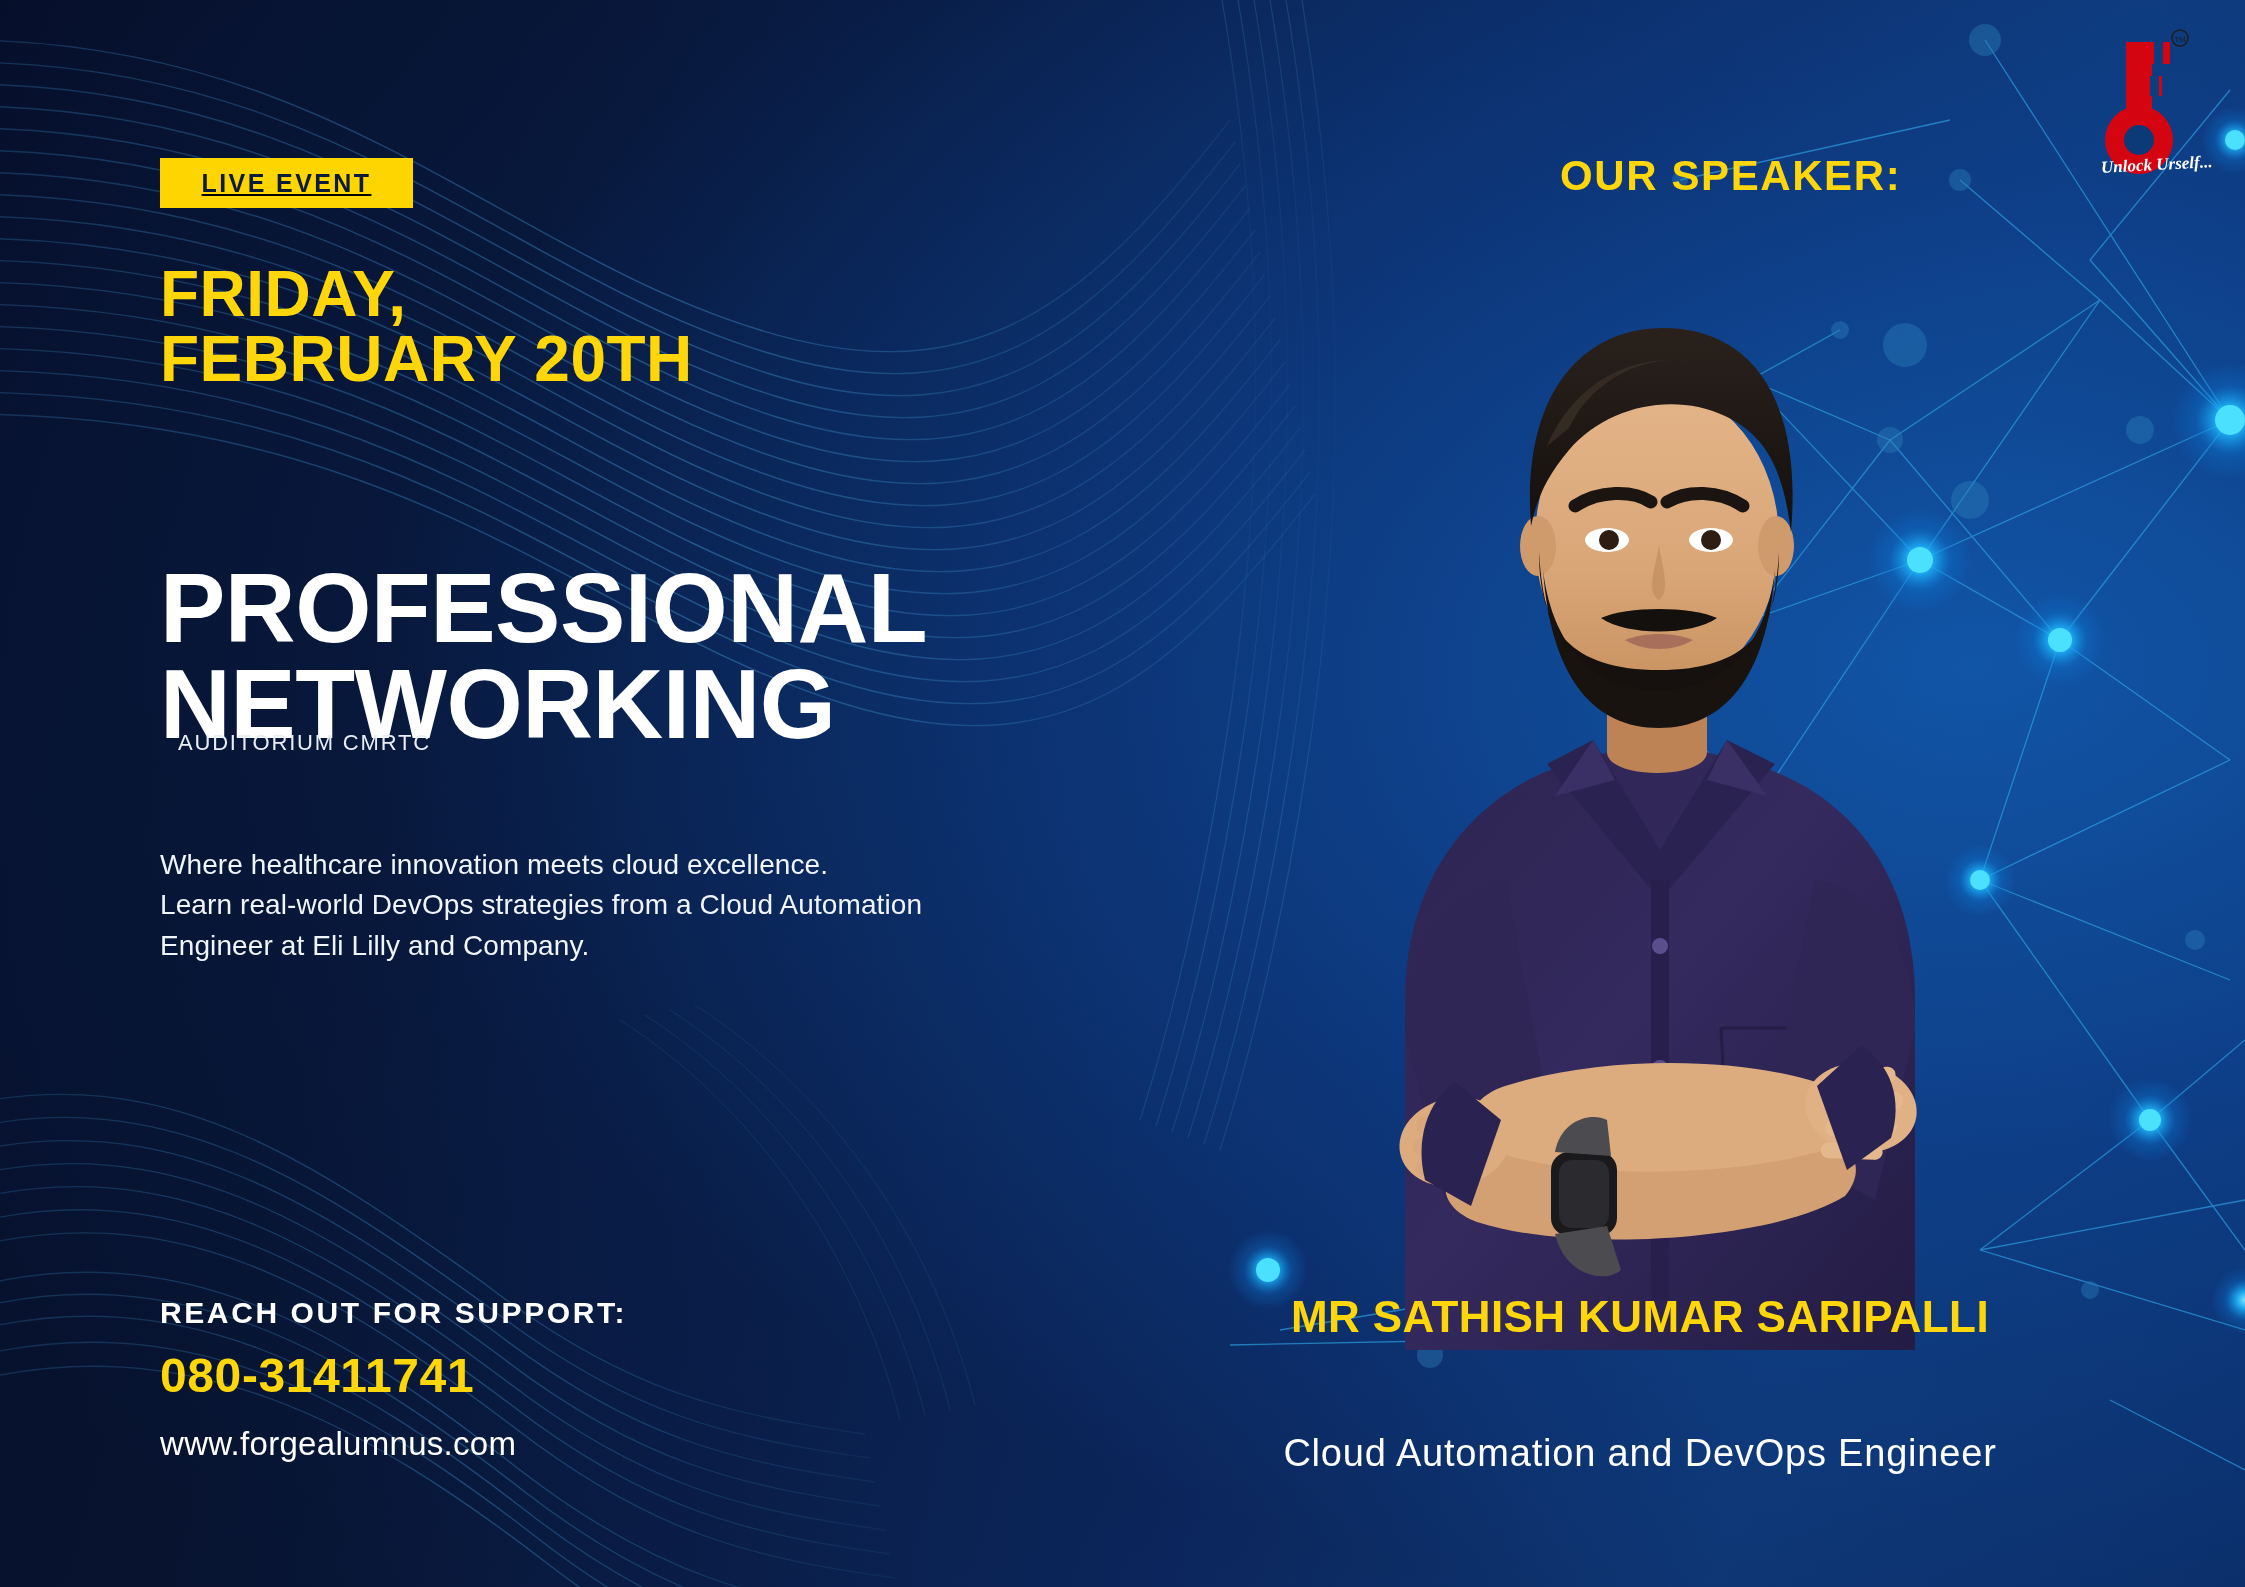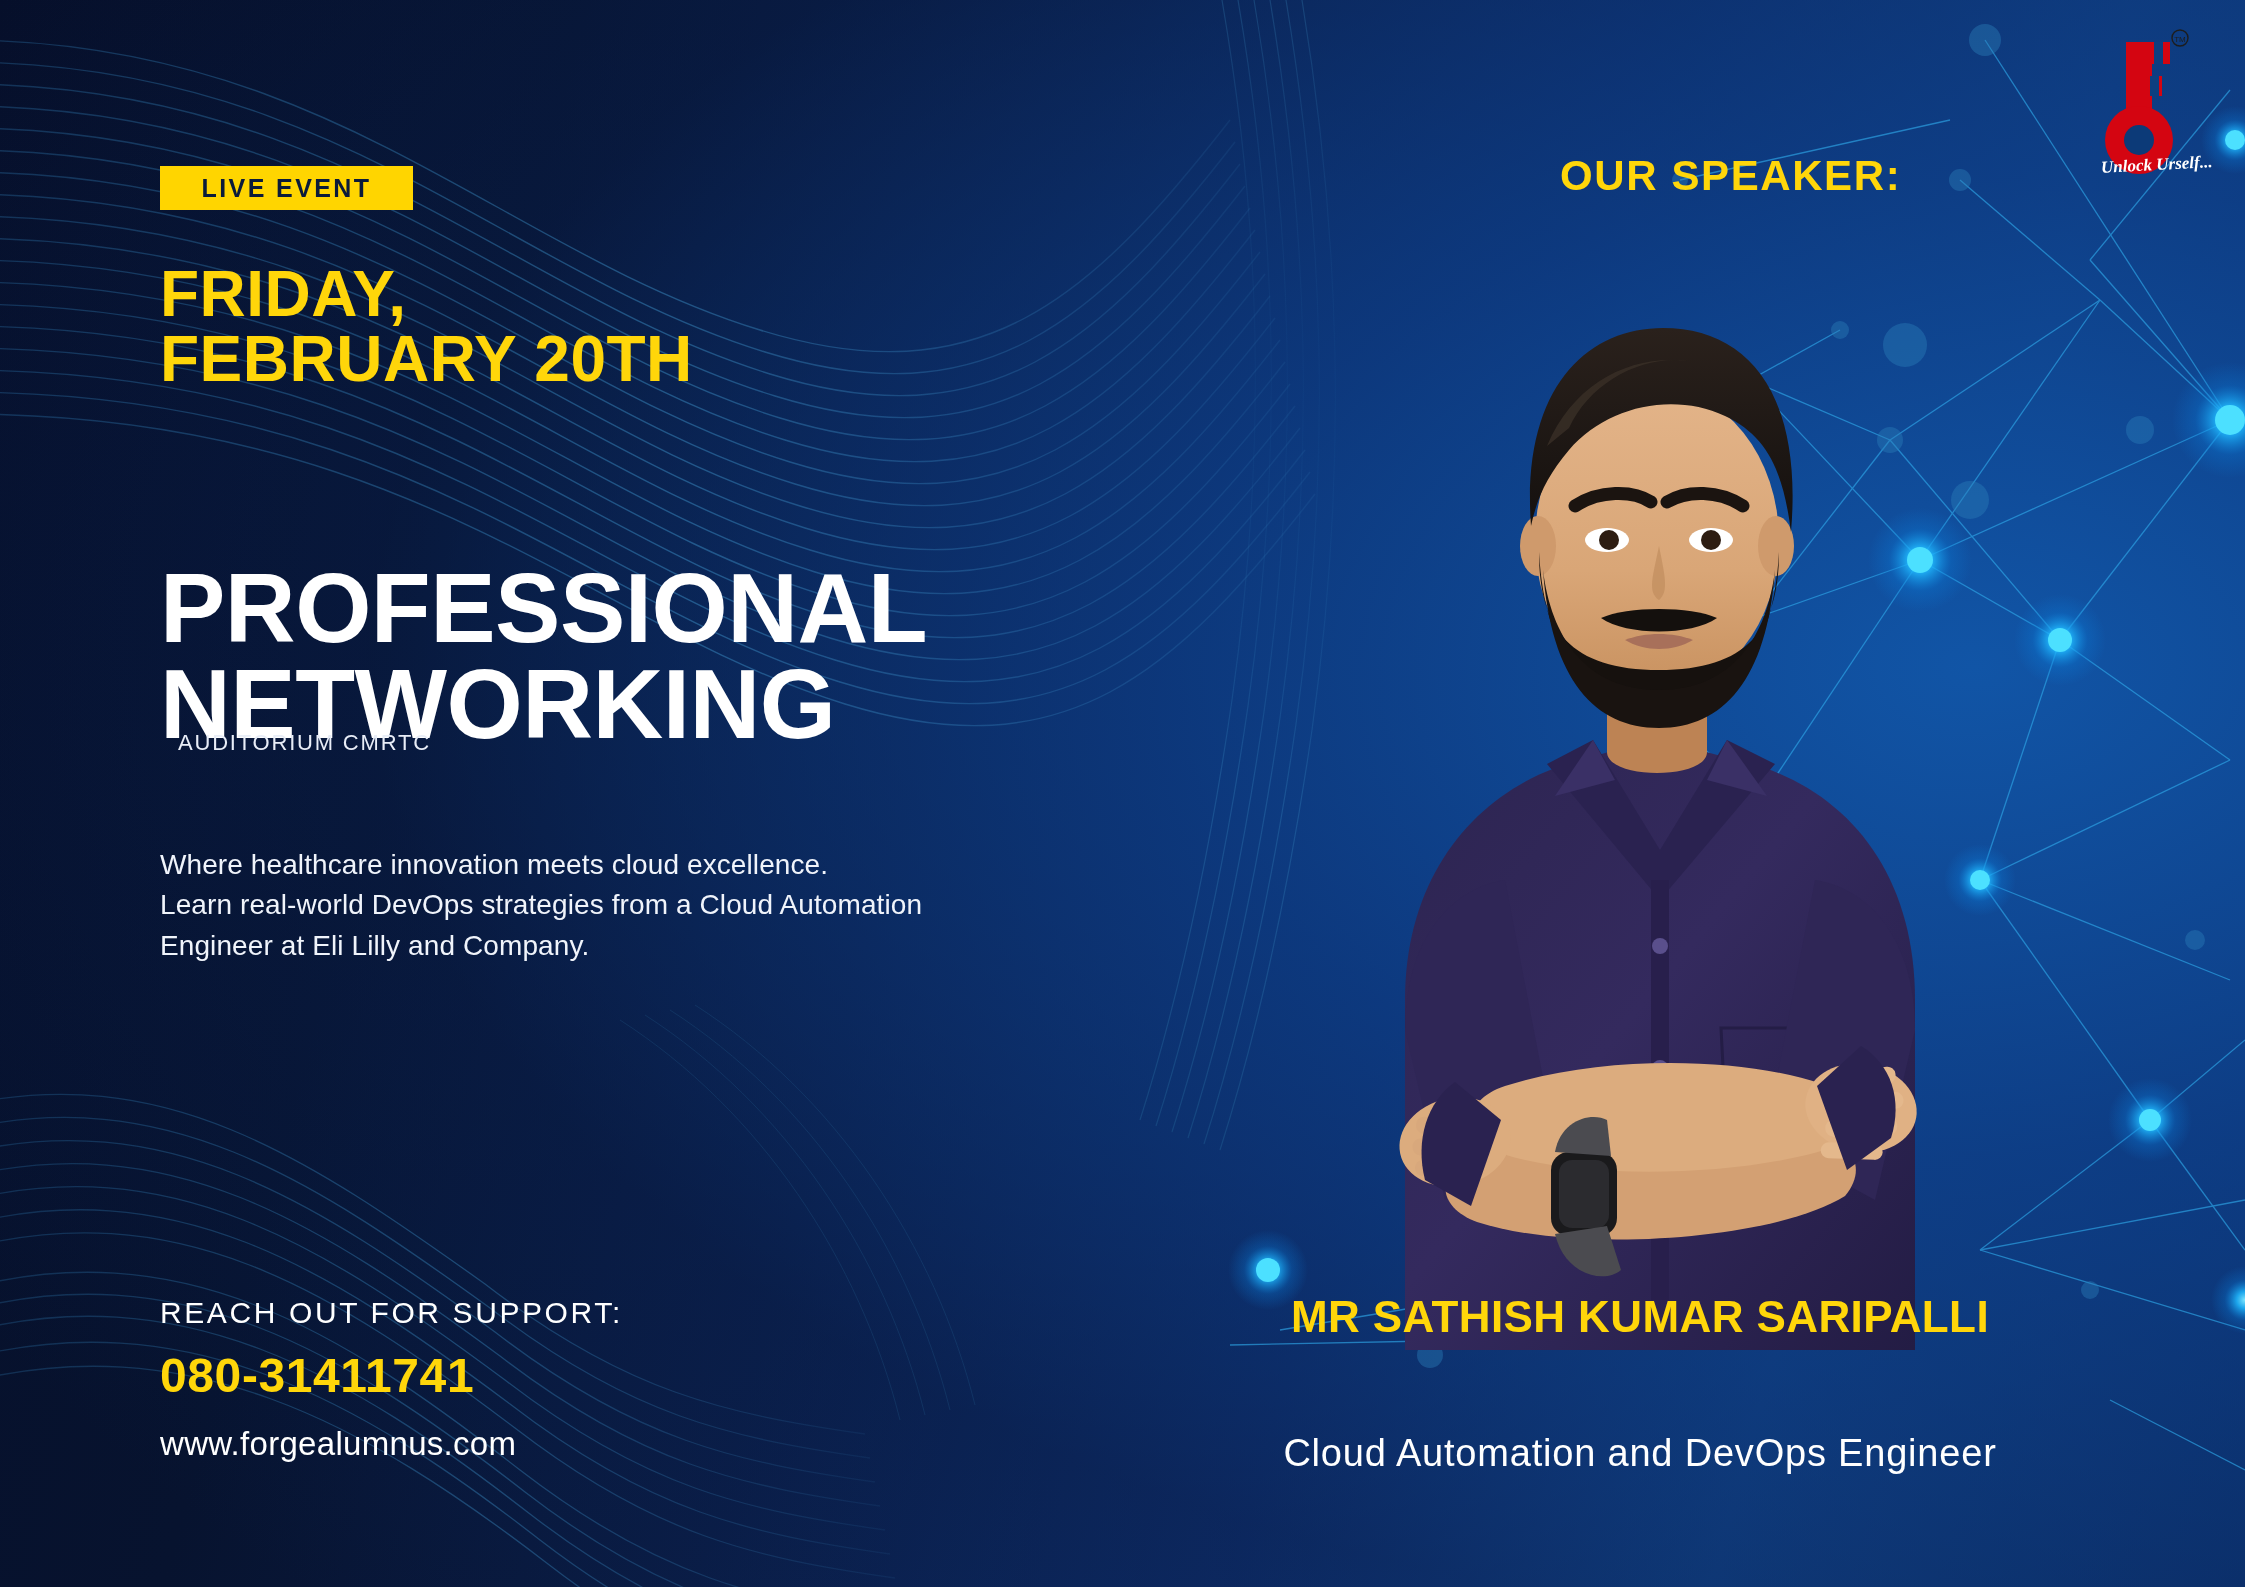--- a/index.html
+++ b/index.html
@@ -14,24 +14,24 @@
   }
 
   
   .bg-layer{position:absolute;inset:0;pointer-events:none;}
   .bg-layer svg{width:100%;height:100%;display:block;}
 
   
   .left-col{position:absolute;left:160px;top:0;width:1050px;height:100%;}
 
   .badge{
-    position:absolute;left:0;top:166px;
-    width:253px;height:44px;
+    position:absolute;left:0;top:158px;
+    width:253px;height:50px;
     background:#FFD500;
-    display:flex;align-items:center;justify-content:center;
+    display:flex;align-items:center;justify-content:center;text-decoration:underline;
   }
   .badge span{
     color:#0b1b3a;font-size:25px;font-weight:600;letter-spacing:2.4px;
   }
 
   .date-line{
     position:absolute;left:0;top:262px;
     color:#FFD60A;
     font-size:64px;font-weight:800;
     letter-spacing:0.5px;line-height:1.02;
@@ -56,21 +56,21 @@
 
   .blurb{
     position:absolute;left:0;top:845px;width:920px;
     color:#f0f4fb;font-size:28px;font-weight:300;line-height:1.44;
     letter-spacing:0.1px;
   }
   .blurb span{display:block;}
 
   .support-label{
     position:absolute;left:0;top:1296px;
-    color:#ffffff;font-size:30px;font-weight:400;letter-spacing:2.6px;
+    color:#ffffff;font-size:30px;font-weight:700;letter-spacing:2.6px;
   }
   .phone{
     position:absolute;left:0;top:1348px;
     color:#FFD60A;font-size:48px;font-weight:800;letter-spacing:0.6px;
   }
   .website{
     position:absolute;left:0;top:1425px;
     color:#ffffff;font-size:33px;font-weight:300;letter-spacing:0.3px;
   }
 

